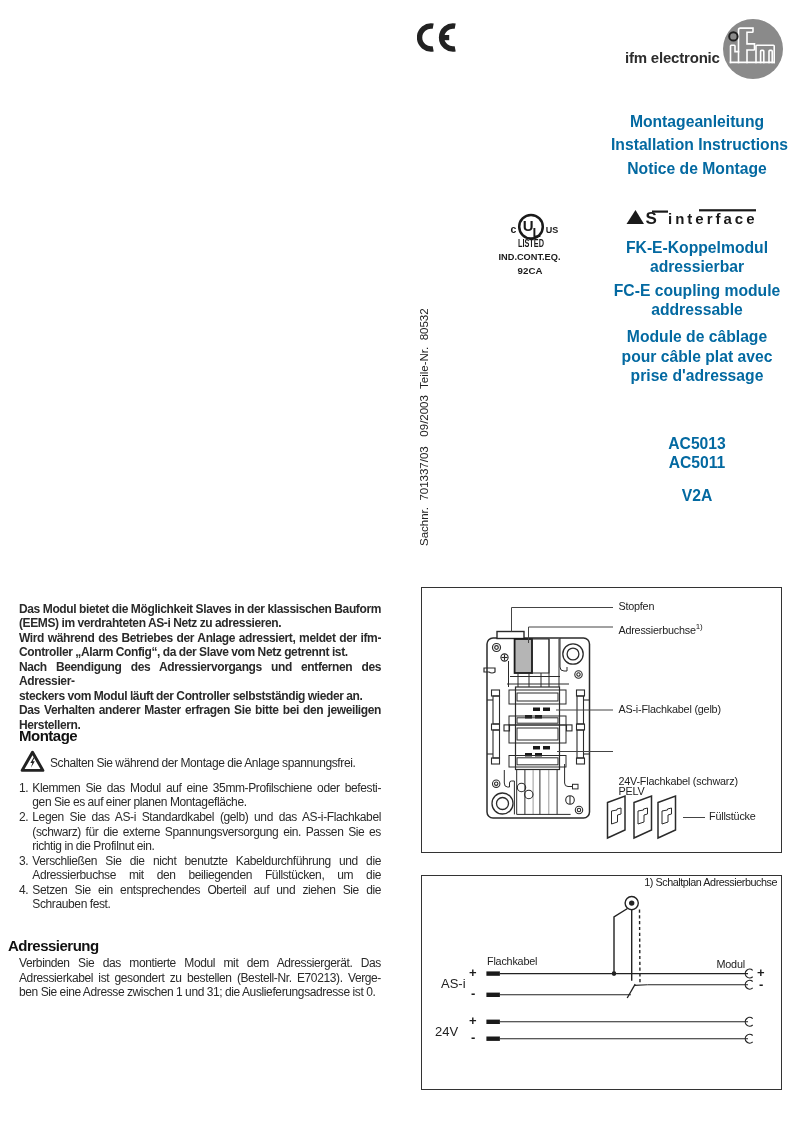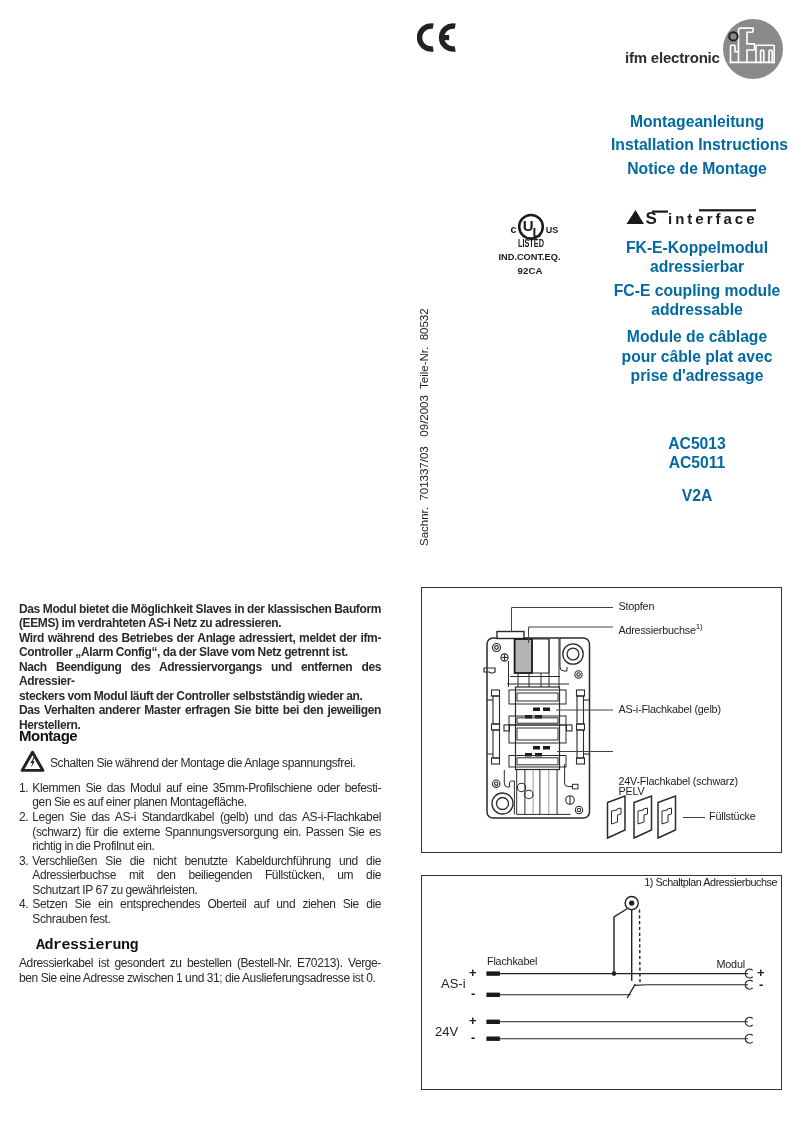--- a/index.html
+++ b/index.html
@@ -106,32 +106,32 @@
   <div class="item">
         <span class="num">2.</span>
     <div class="itxt jl">Legen Sie das AS-i Standardkabel (gelb) und das AS-i-Flachkabel</div>
     <div class="itxt jl">(schwarz) für die externe Spannungsversorgung ein. Passen Sie es</div>
     <div class="itxt">richtig in die Profilnut ein.</div>
   </div>
   <div class="item">
         <span class="num">3.</span>
     <div class="itxt jl">Verschließen Sie die nicht benutzte Kabeldurchführung und die</div>
     <div class="itxt jl">Adressierbuchse mit den beiliegenden Füllstücken, um die</div>
-    <div class="itxt">Schutzart IP 67 zu gewährleisten.</div>
   </div>
   <div class="item">
         <span class="num">4.</span>
     <div class="itxt jl">Setzen Sie ein entsprechendes Oberteil auf und ziehen Sie die</div>
     <div class="itxt">Schrauben fest.</div>
   </div>
 </div>
 
-<div class="abs h1" style="left:36px;top:937.7px;font-family:Liberation Mono, monospace;">Adressierung</div>
+<div class="abs h1" style="left:8px;top:937.7px;">Adressierung</div>
 
 <div class="abs body" style="left:19px;top:956px;width:362px;">
+<div class="jl">Verbinden Sie das montierte Modul mit dem Adressiergerät. Das</div>
 <div class="jl">Adressierkabel ist gesondert zu bestellen (Bestell-Nr. E70213). Verge-</div>
 <div>ben Sie eine Adresse zwischen 1 und 31; die Auslieferungsadresse ist 0.</div>
 </div>
 
 <div class="abs" style="left:421px;top:587px;width:359px;height:264px;border:1.2px solid #333;"></div>
 
 <svg class="abs" style="left:421px;top:587px" width="360" height="264" viewBox="0 0 360 264">
 
   <g fill="none" stroke="#2b2b2b" stroke-width="1.5">
     <rect x="66" y="51" width="102.5" height="180" rx="6" fill="#fff"></rect>

